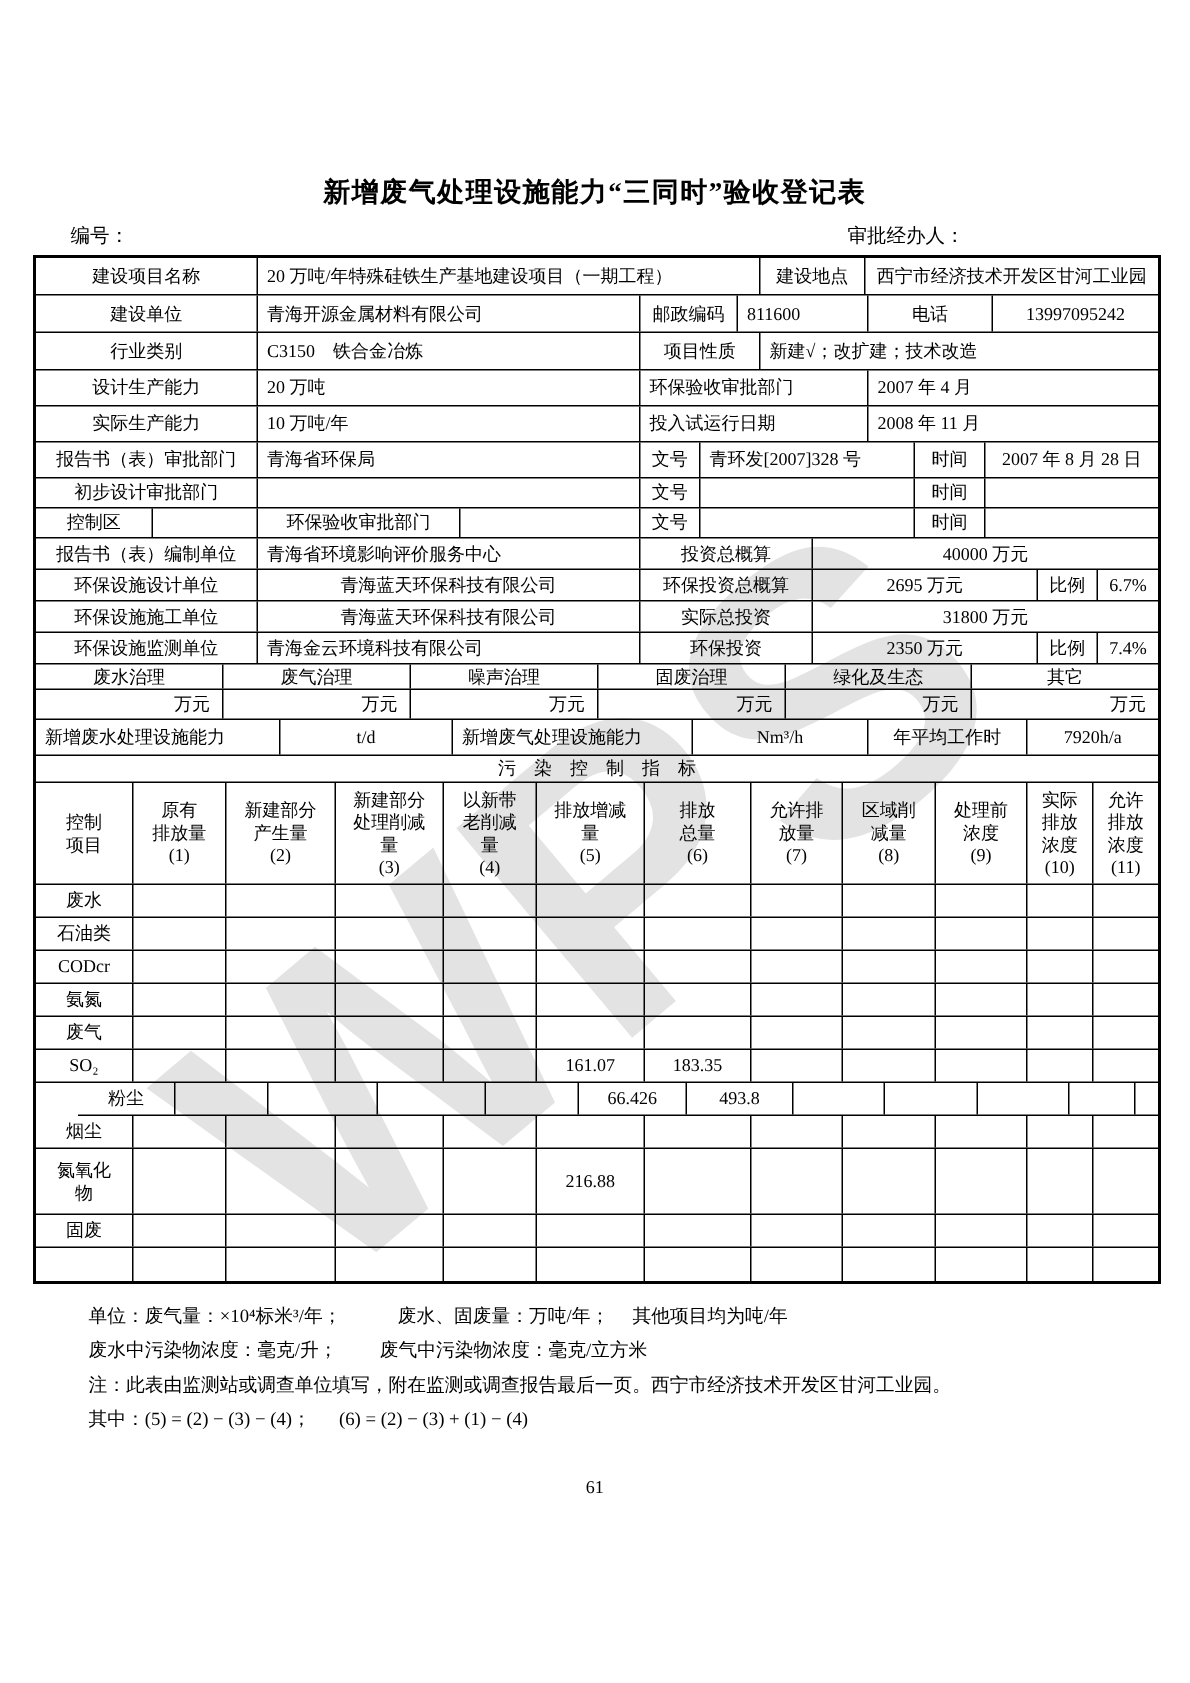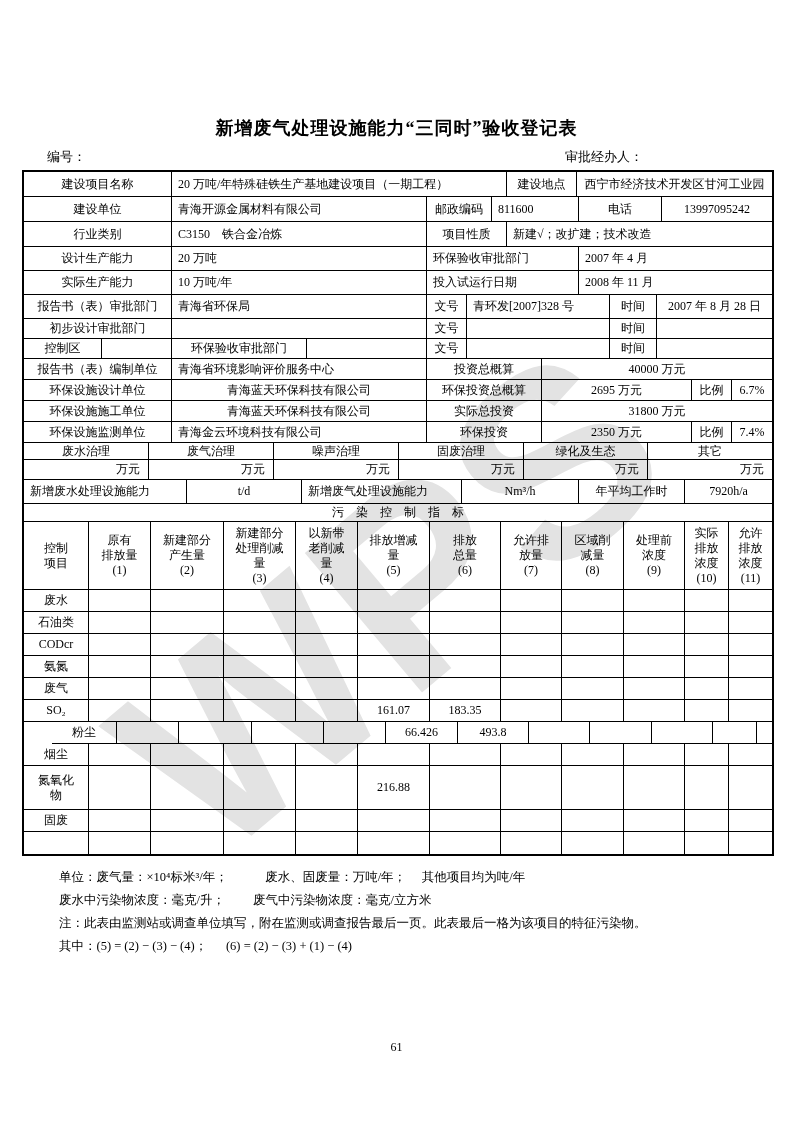--- a/index.html
+++ b/index.html
@@ -15,21 +15,21 @@
   .meta .approver{position:absolute;left:565px;top:0;}
   .tbl{width:748px;margin-left:22px;border:2px solid #000;background:transparent;}
   .row{display:flex;align-items:stretch;border-bottom:1px solid #000;box-sizing:border-box;}
   .row.bz{border-bottom:none;}
   .cell{box-sizing:border-box;border-right:1px solid #000;display:flex;align-items:center;
         justify-content:center;text-align:center;white-space:pre-line;overflow:hidden;line-height:1.25;}
   .cell.fx{flex:1;border-right:none;}
   .al{justify-content:flex-start;text-align:left;padding-left:6px;}
   .ar{justify-content:flex-end;text-align:right;padding-right:8px;}
   .notes{margin:10px 0 0 59px;white-space:pre;font-size:12.5px;line-height:23px;}
-  .pageno{position:absolute;top:1040px;left:0;width:100%;text-align:center;font-size:12px;z-index:1;}
+  .pageno{position:absolute;top:984px;left:0;width:100%;text-align:center;font-size:12px;z-index:1;}
 </style>
 </head>
 <body>
 
 <div class="page">
   <div class="watermark">WPS</div>
 
   <div class="content">
     <div class="title">新增废气处理设施能力“三同时”验收登记表</div>
 
@@ -362,17 +362,17 @@
             <div class="cell" style="width: 71px;"></div>
             <div class="cell" style="width: 61px;"></div>
             <div class="cell" style="width: 62px;"></div>
             <div class="cell" style="width: 61px;"></div>
             <div class="cell" style="width: 44px;"></div>
             <div class="cell fx"></div>
           </div>
         </div>
     </div>
 
-    <div class="notes" id="notes"><div>单位：废气量：×10⁴标米³/年；            废水、固废量：万吨/年；     其他项目均为吨/年</div><div>废水中污染物浓度：毫克/升；         废气中污染物浓度：毫克/立方米</div><div>注：此表由监测站或调查单位填写，附在监测或调查报告最后一页。此表最后一格为该项目的特征污染物。</div><div>其中：(5) = (2) − (3) − (4)；      (6) = (2) − (3) + (1) − (4)</div></div>
+    <div class="notes" id="notes"><div>单位：废气量：×10⁴标米³/年；            废水、固废量：万吨/年；     其他项目均为吨/年</div><div>废水中污染物浓度：毫克/升；         废气中污染物浓度：毫克/立方米</div><div>注：此表由监测站或调查单位填写，附在监测或调查报告最后一页。西宁市经济技术开发区甘河工业园。</div><div>其中：(5) = (2) − (3) − (4)；      (6) = (2) − (3) + (1) − (4)</div></div>
   </div>
 
   <div class="pageno">61</div>
 </div>
 
 </body></html>

